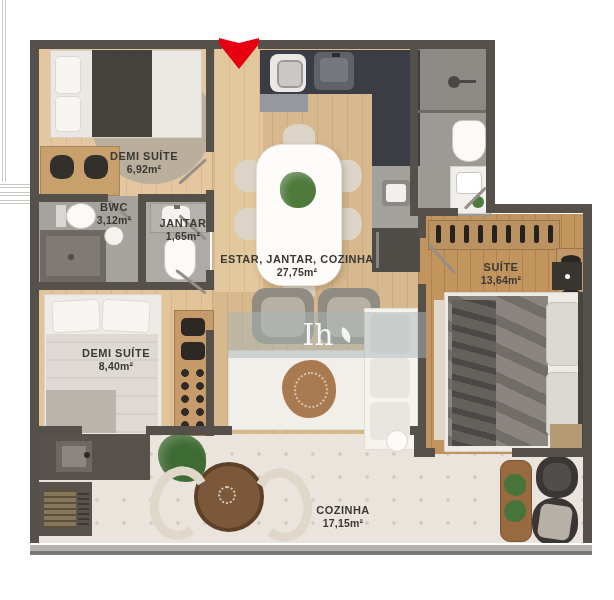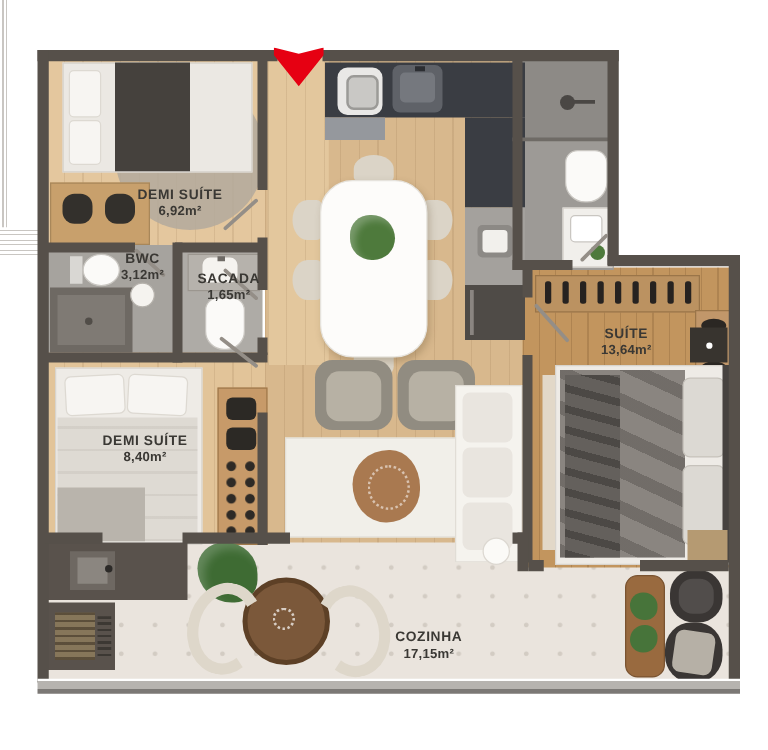--- a/index.html
+++ b/index.html
@@ -209,34 +209,40 @@
   <div class="dleaf" style="left:170px;top:238px;width:36px;transform:rotate(42deg);transform-origin:right center"></div>
   <div class="dleaf" style="left:168px;top:292px;width:38px;transform:rotate(38deg);transform-origin:right center"></div>
   <div class="dleaf" style="left:428px;top:242px;width:40px;transform:rotate(48deg);transform-origin:left center"></div>
   <div class="dleaf" style="left:456px;top:186px;width:30px;transform:rotate(-45deg);transform-origin:right center"></div>
   <div class="dleaf" style="left:108px;top:198px;width:32px;transform:rotate(42deg);transform-origin:left center"></div>
 
   <svg class="a" style="left:219px;top:38px;z-index:6" width="40" height="32" viewBox="0 0 40 32">
     <polygon points="0,0 20,5 40,0 40,6 20,31 0,6" fill="#e60012"></polygon>
   </svg>
 
+  <div class="wm">
+    <span class="wt">Ih</span>
+    <span class="wleaf"></span>
+  </div>
 
   <div class="rl" style="left:144px;top:150px">
     <div class="n">DEMI SUÍTE</div>
     <div class="ar">6,92m²</div>
   </div>
   <div class="rl" style="left:114px;top:201px">
     <div class="n">BWC</div>
     <div class="ar">3,12m²</div>
   </div>
   <div class="rl" style="left:183px;top:217px">
-    <div class="n">SACADA</div>
+    <div class="n">JANTAR</div>
     <div class="ar">1,65m²</div>
   </div>
   <div class="rl" style="left:297px;top:253px">
+    <div class="n">ESTAR, JANTAR, COZINHA</div>
+    <div class="ar">27,75m²</div>
   </div>
   <div class="rl" style="left:501px;top:261px">
     <div class="n">SUÍTE</div>
     <div class="ar">13,64m²</div>
   </div>
   <div class="rl" style="left:116px;top:347px">
     <div class="n">DEMI SUÍTE</div>
     <div class="ar">8,40m²</div>
   </div>
   <div class="rl" style="left:343px;top:504px">

